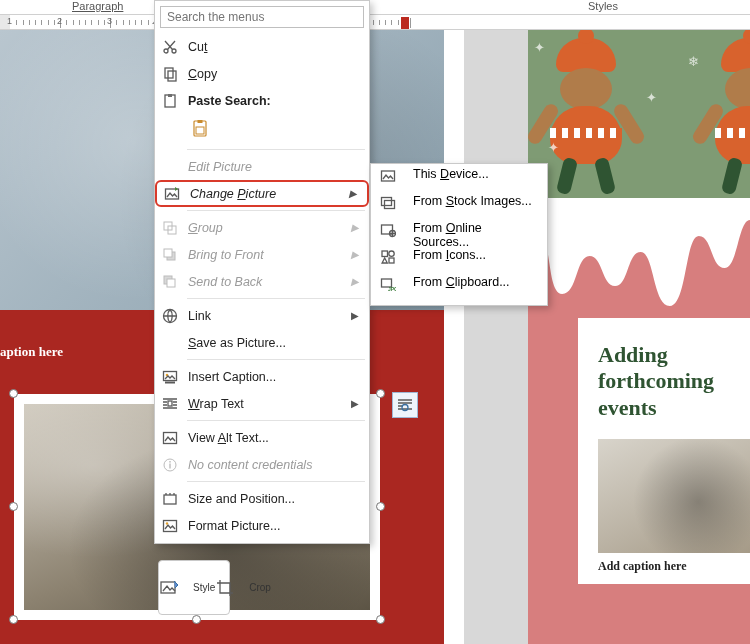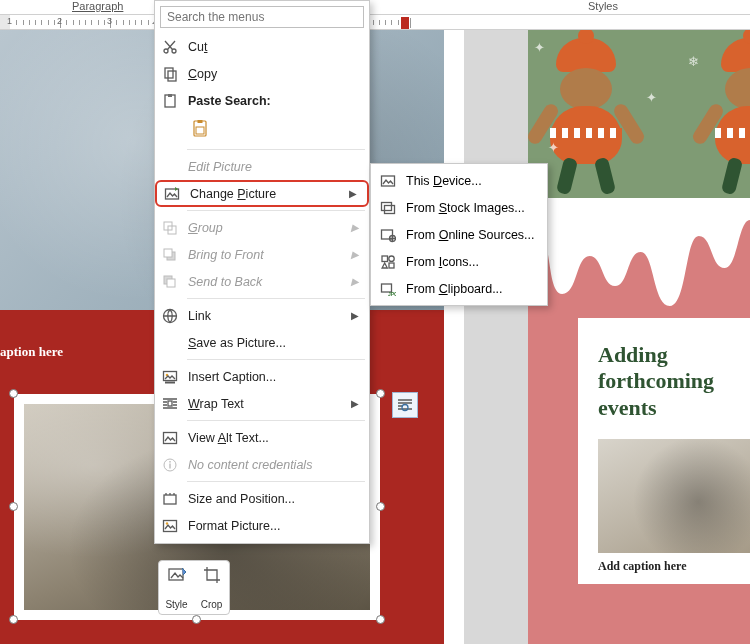--- a/index.html
+++ b/index.html
@@ -64,44 +64,44 @@
   .drip svg{width:100%;height:100%;display:block;}
   .right-pink{position:absolute;top:178px;left:0;right:0;bottom:0;background:#d77e7e;}
   .right-card{position:absolute;top:288px;left:50px;right:0;background:#fff;padding:24px 18px 10px 20px;}
   .right-card h2{color:#2f5432;font-family:Georgia,serif;font-weight:800;font-size:22px;line-height:1.2;}
   .right-photo{margin-top:18px;width:154px;height:114px;background:linear-gradient(155deg,#d8d4cb 0%,#a59a87 100%);position:relative;}
   .right-photo::after{content:"";position:absolute;inset:0;background:radial-gradient(circle at 65% 55%, rgba(0,0,0,.28), transparent 55%);}
   .right-cap{margin-top:6px;font-family:Georgia,serif;font-weight:700;font-size:12px;color:#222;}
 
   
   .minibar{position:absolute; top:530px; left:158px; width:72px;height:55px;background:#fff;border:1px solid #c9c9c9;border-radius:4px;display:flex;}
-  .minibar .btn{flex:1;display:flex;flex-direction:column;align-items:center;justify-content:center;gap:14px;font-size:10px;color:#333;}
+  .minibar .btn{flex:1;display:flex;flex-direction:row;align-items:center;justify-content:center;gap:14px;font-size:10px;color:#333;}
   .minibar .btn svg{width:20px;height:20px;}
 
   
   .ctx { position:absolute; top:0px; left:154px; width:216px; background:#fff; border:1px solid #c9c9c9; box-shadow:3px 3px 7px rgba(0,0,0,.22); font-size:12.5px; color:#222; padding-bottom:4px;}
   .ctx .search{margin:5px;}
   .ctx .search input{width:100%;height:22px;border:1px solid #bfbfbf;padding:0 6px;font-size:12px;color:#444;}
   .ctx .row{display:flex;align-items:center;height:27px;padding:0 8px 0 6px;gap:9px;position:relative;}
   .ctx .row.disabled{color:#9b9b9b;font-style:italic;}
   .ctx .row .ic{width:18px;height:18px;display:flex;align-items:center;justify-content:center;flex:0 0 18px;}
   .ctx .row .ic svg{width:16px;height:16px;}
   .ctx .row .lbl{flex:1; white-space:nowrap;}
   .ctx .row .chev{flex:0 0 10px;color:#555;font-size:10px;}
   .ctx .row.disabled .chev{color:#bdbdbd;}
   .ctx .sep{height:1px;background:#e2e2e2;margin:3px 4px 3px 32px;}
   .ctx .heading{font-weight:600;}
   .ctx .pasteopt{padding:2px 0 4px 33px;}
   .ctx .pasteopt .pbtn{width:26px;height:26px;border:1px solid transparent;display:inline-flex;align-items:center;justify-content:center;border-radius:3px;}
-  .ctx .highlight{border:2px solid #d93a2b;border-radius:6px;}
+  .ctx .highlight{border:2px solid #d93a2b;border-radius:6px;font-style:italic;}
   .ctx u{text-decoration:underline;}
 
   
   .submenu{position:absolute; top:163px; left:370px; width:178px;background:#fff;border:1px solid #c9c9c9;box-shadow:3px 3px 7px rgba(0,0,0,.22);font-size:12.5px;padding:3px 0;}
-  .submenu .row{display:flex;align-items:center;height:27px;padding:0 10px 0 8px;gap:9px;}
+  .submenu .row{display:flex;height:27px;padding:0 10px 0 8px;gap:16px;}
   .submenu .row .ic{width:18px;height:18px;flex:0 0 18px;display:flex;align-items:center;justify-content:center;}
   .submenu .row .ic svg{width:16px;height:16px;}
 
   
   .stroke{stroke:#5a5a5a;stroke-width:1.3;fill:none;}
   .fillg{fill:#6d6d6d;}
 </style>
 </head>
 <body>
 

